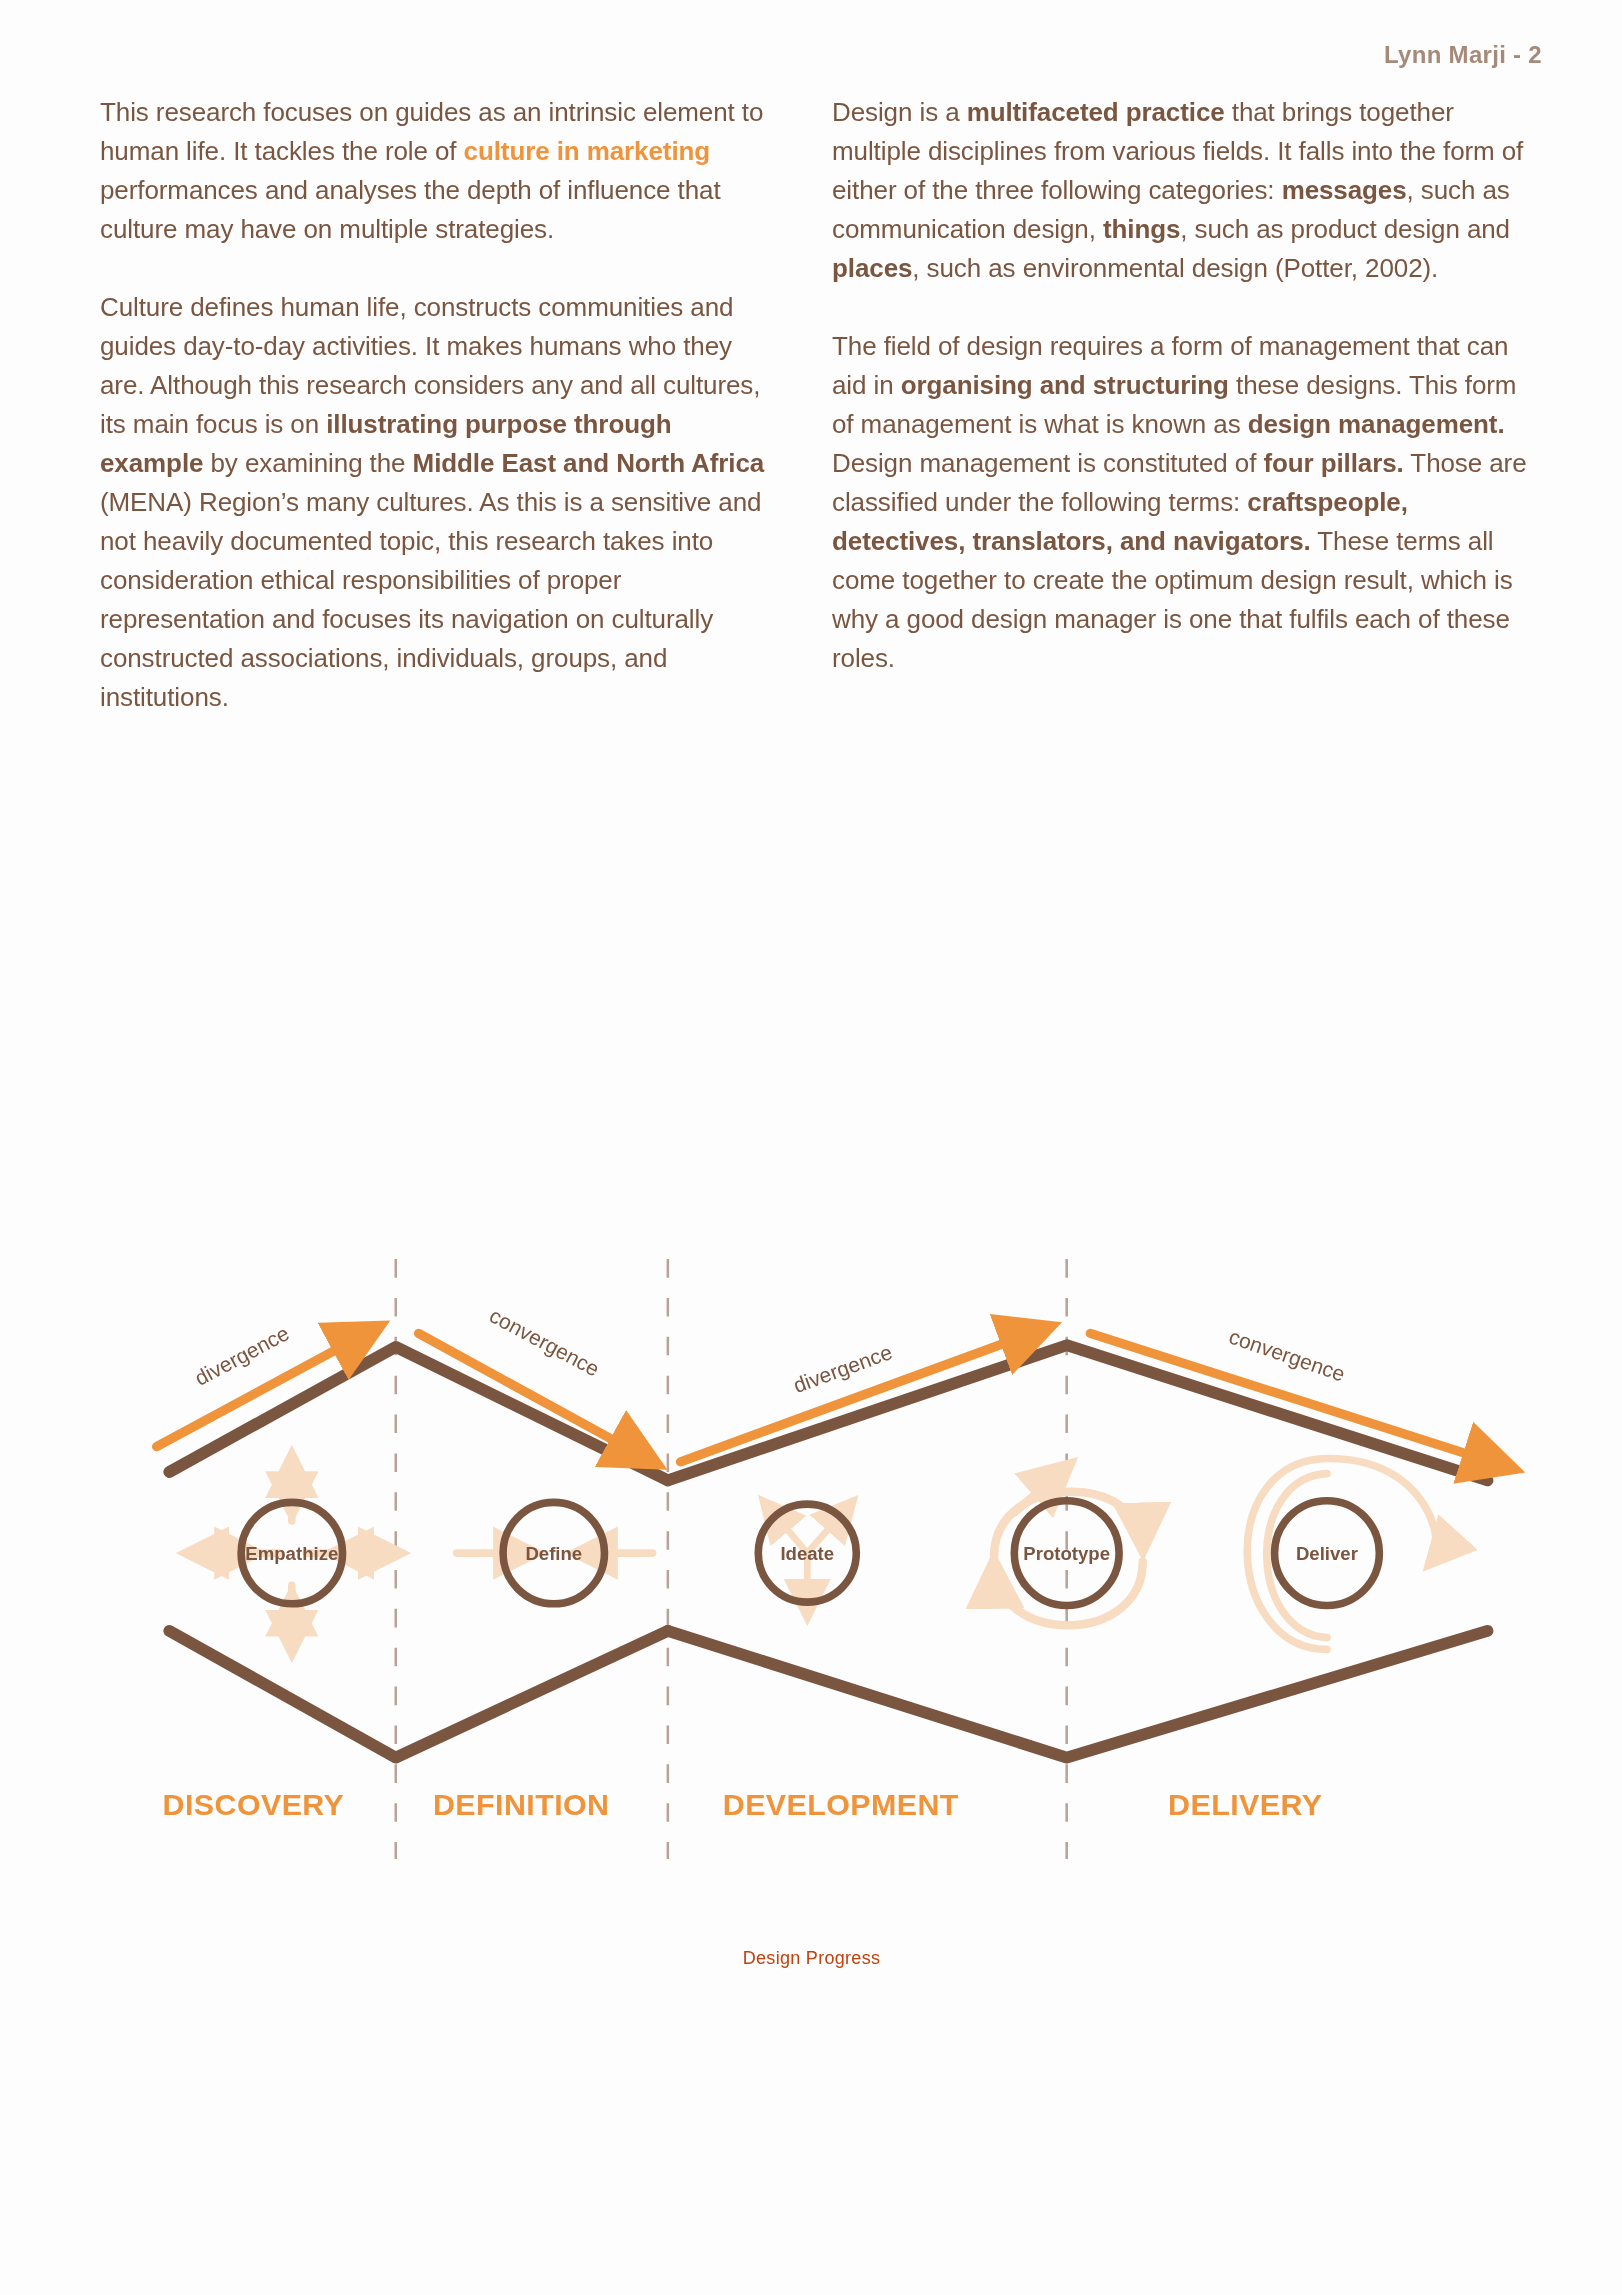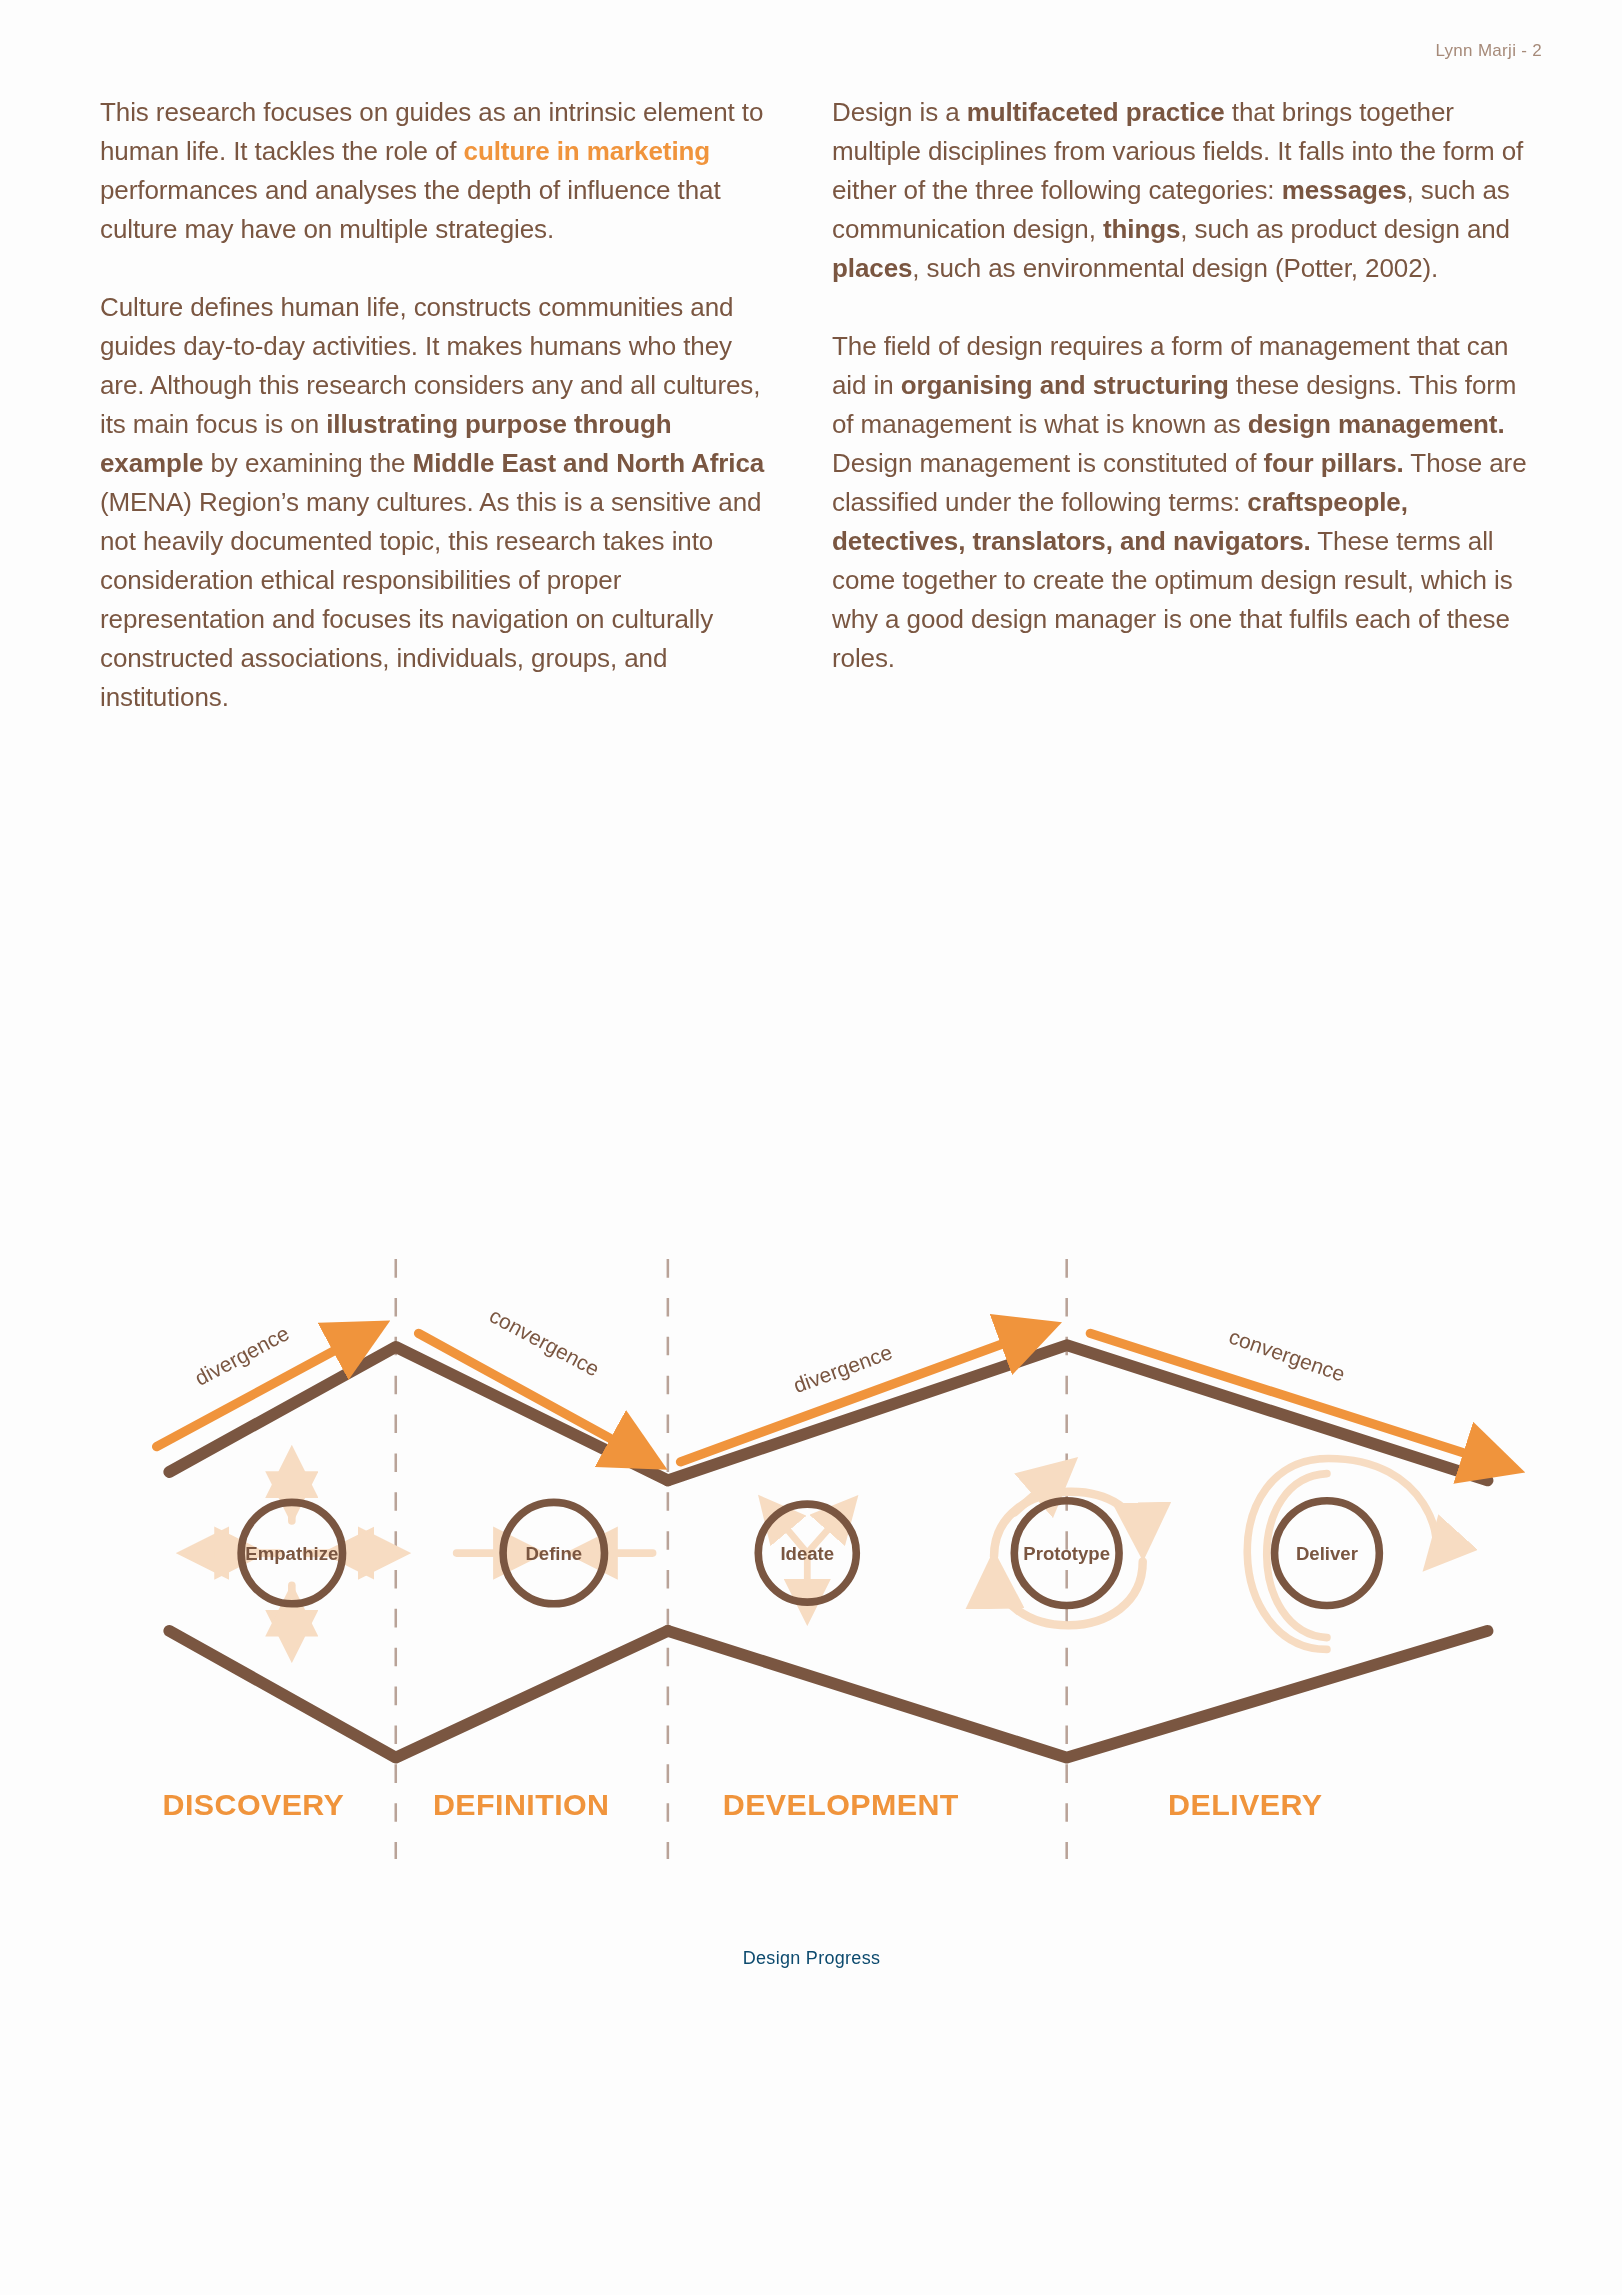--- a/index.html
+++ b/index.html
@@ -18,24 +18,24 @@
     position: absolute;
     inset: 0;
     background: #fdfdfd;
   }
 
   
   .header {
     position: absolute;
     top: 41px;
     right: 81px;
-    font-size: 17px;
+    font-size: 24px;
     color: #a68a79;
     letter-spacing: 0.3px;
-    font-weight: 400;
+    font-weight: 700;
   }
 
   
   .col {
     position: absolute;
     top: 93px;
     font-size: 26px;
     line-height: 39px;
     color: #7a5641;
     font-weight: 400;
@@ -60,21 +60,21 @@
   }
   #dd { display: block; }
 
   .caption {
     position: absolute;
     left: 0;
     right: 0;
     top: 1948px;
     text-align: center;
     font-size: 18px;
-    color: #0c4a6e;
+    color: #c2410c;
     letter-spacing: 0.3px;
   }
 
   .stage-label {
     font-family: "Liberation Sans", sans-serif;
     font-weight: 700;
     font-size: 36px;
     fill: #f0943c;
     letter-spacing: 0.5px;
   }

